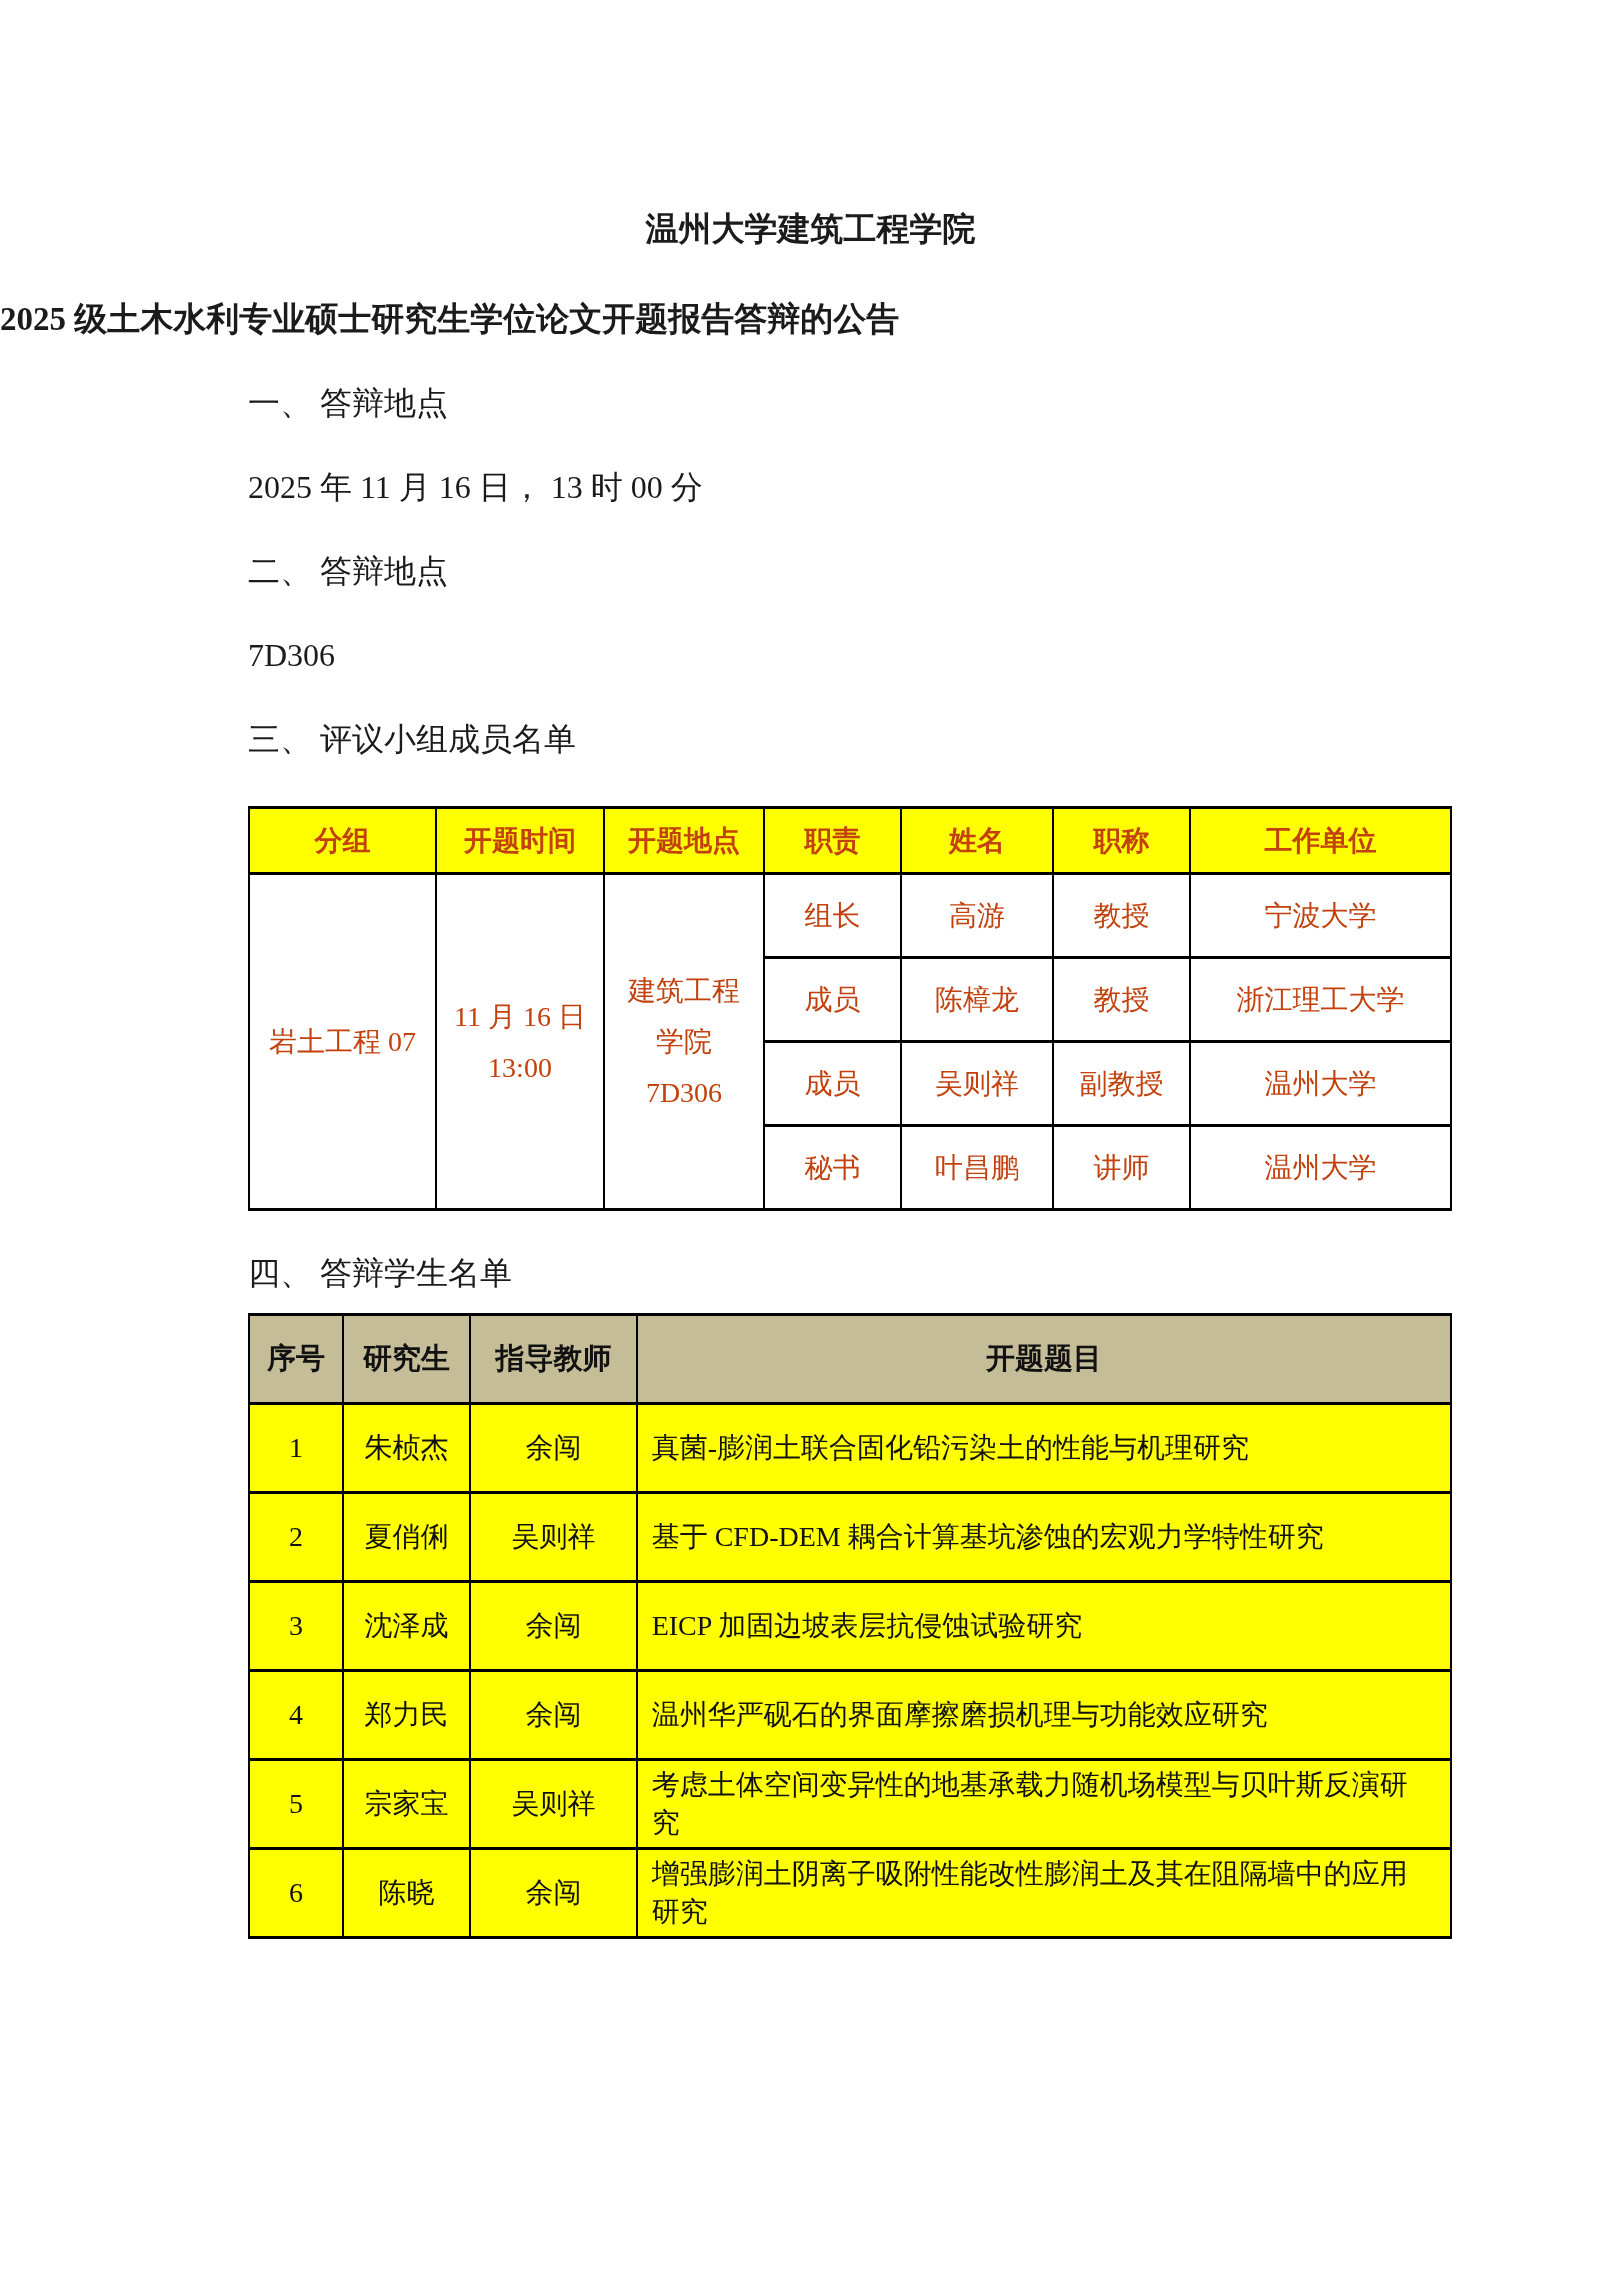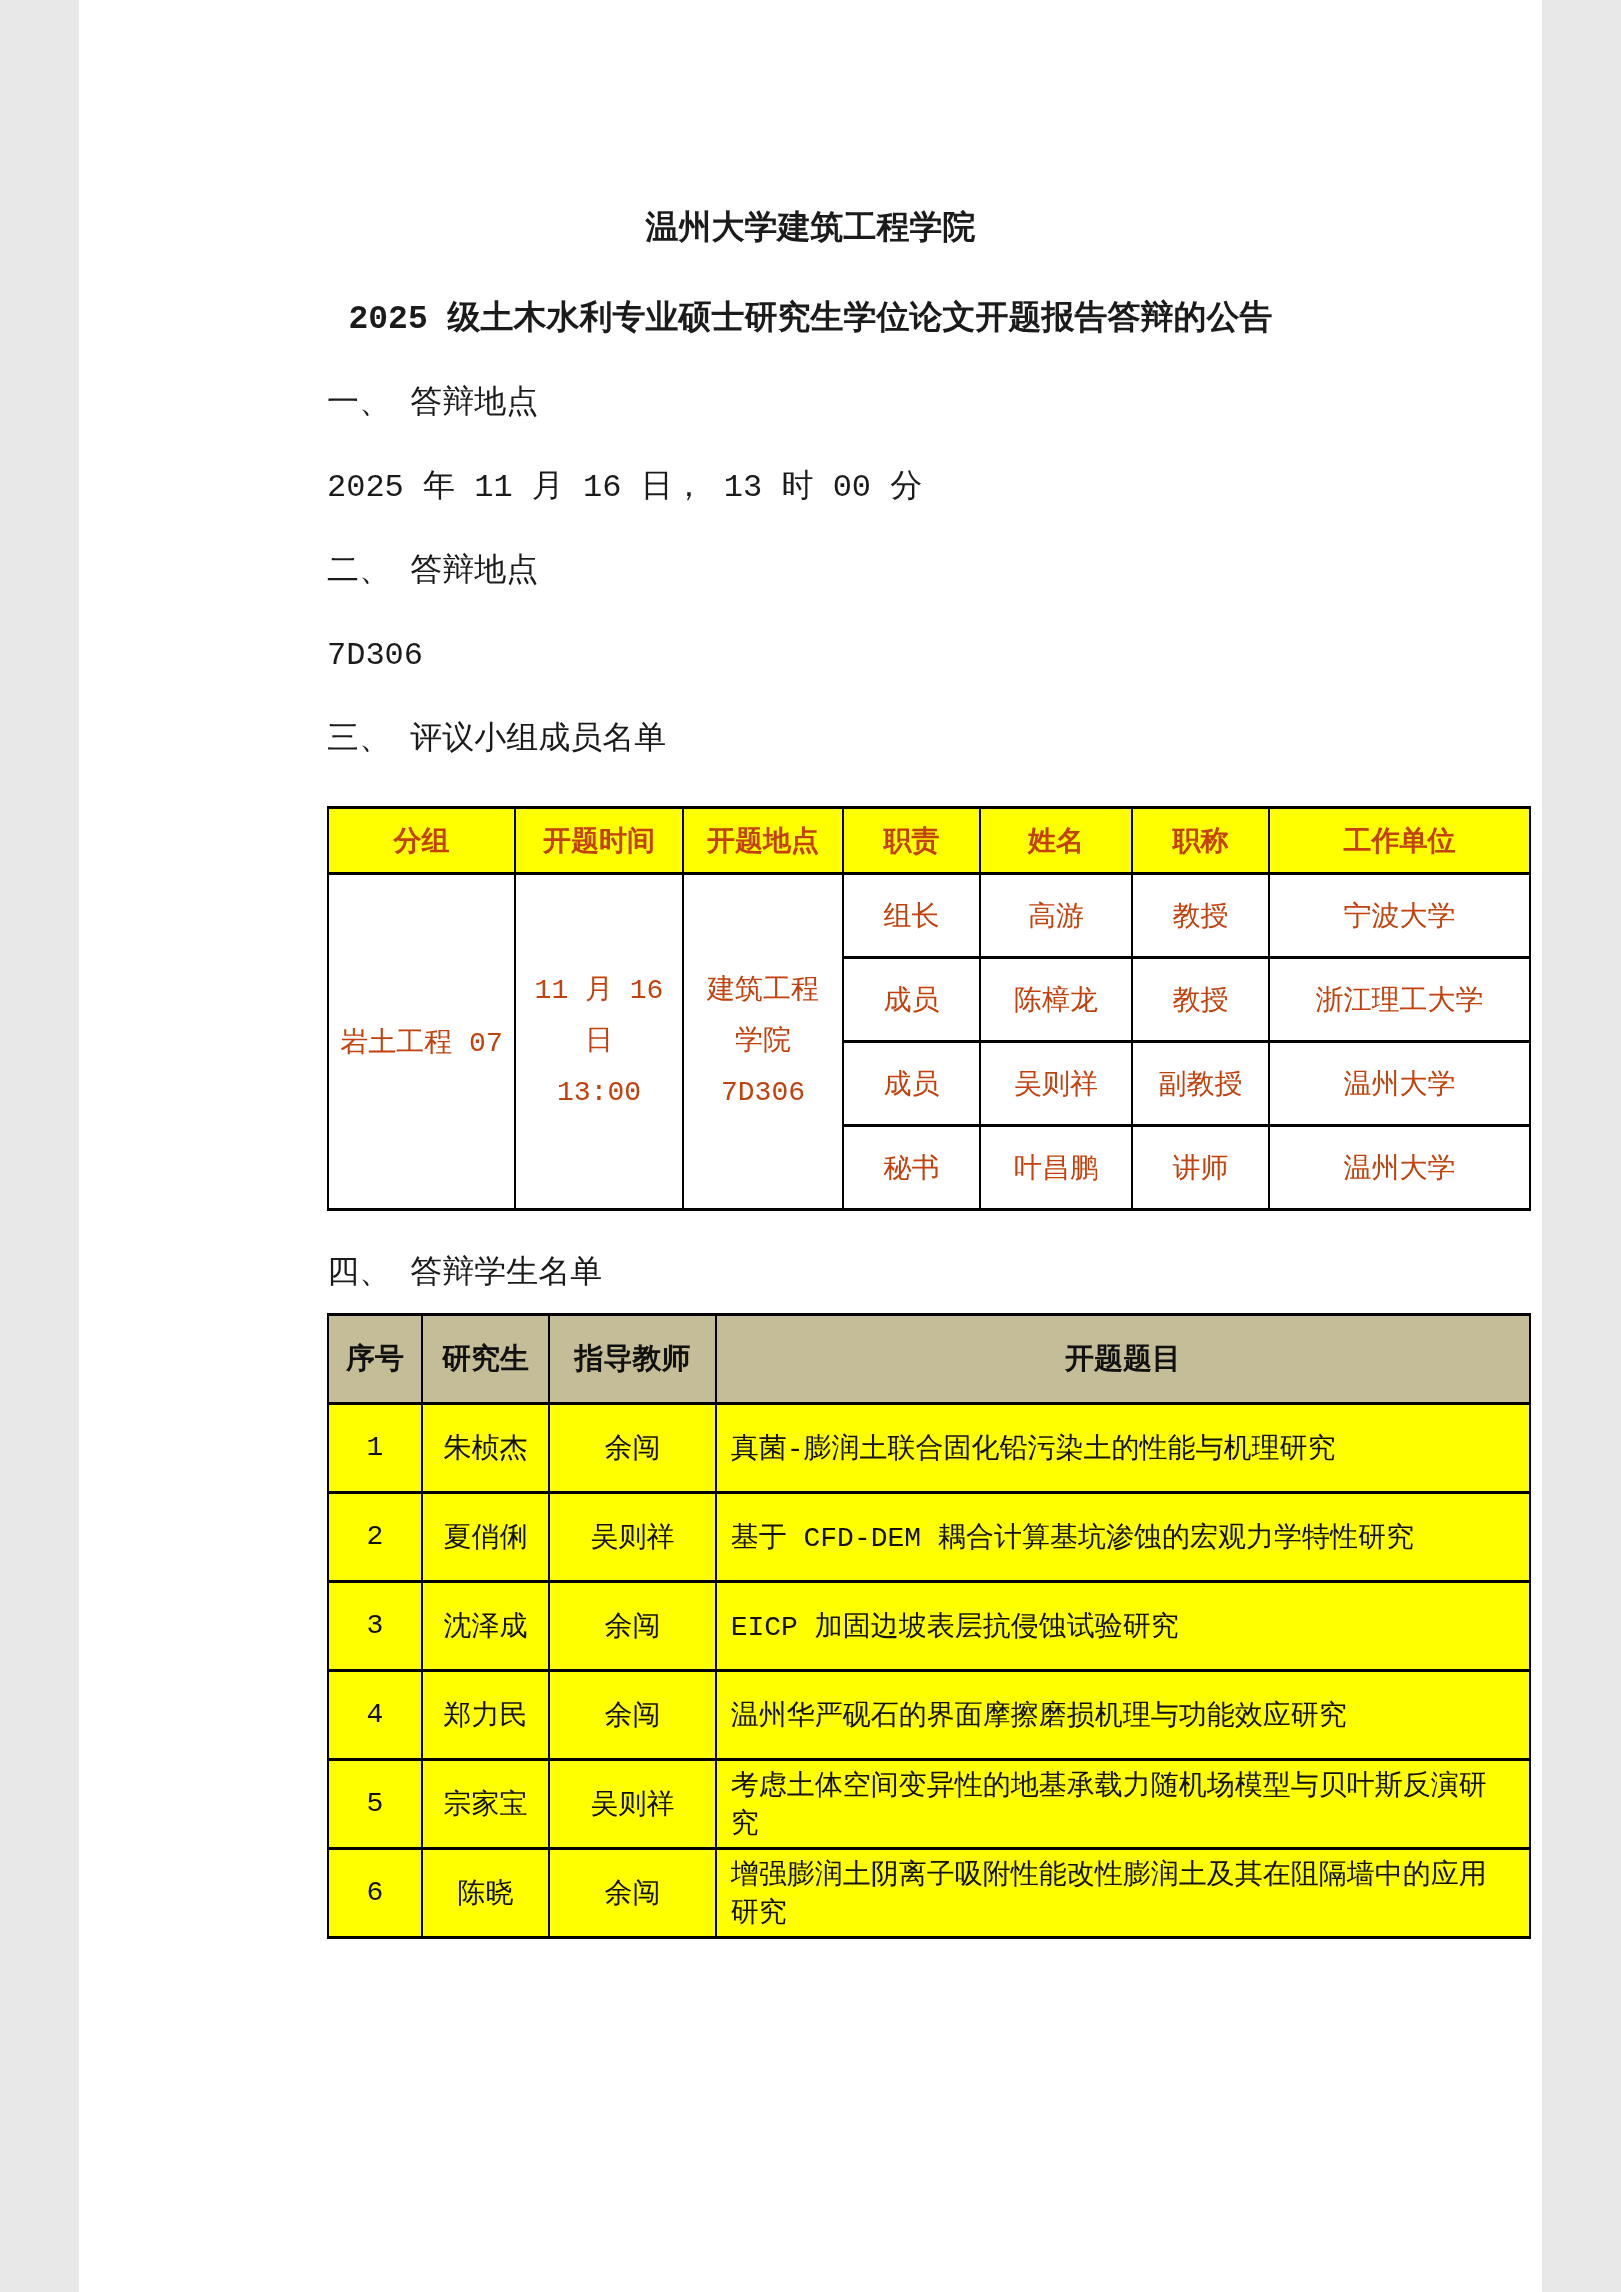--- a/index.html
+++ b/index.html
@@ -1,32 +1,32 @@
 <!DOCTYPE html>
 <html><head>
 <meta charset="utf-8">
 <style>
   html,body{margin:0;padding:0;background:#e8e8e8;}
   .page{
     position:relative;
-    width:1463px;height:2293px;
+    width:1621px;height:2293px;
     margin:0 auto;
     background:#ffffff;
-    font-family:Liberation Mono, monospace;
+    font-family:Liberation Serif, serif;
     color:#1b1b1b;
     overflow:hidden;
   }
   .doc-title{
     padding-top:208px;
     text-align:center;
     font-size:33px;font-weight:bold;line-height:43px;
   }
   .doc-subtitle{
     margin-top:47px;
-    text-align:center;
+    text-align:left;
     font-size:33px;font-weight:bold;line-height:43px;
   }
   .doc-group{
     margin-top:45px;
     text-align:center;
     font-size:32px;font-weight:normal;line-height:43px;
   }
   .content{margin-left:248px;width:1202px;}
   .sec-heading{margin-top:41px;font-size:32px;font-weight:normal;line-height:43px;}
   .body-line{margin-top:41px;font-size:32px;line-height:43px;}

